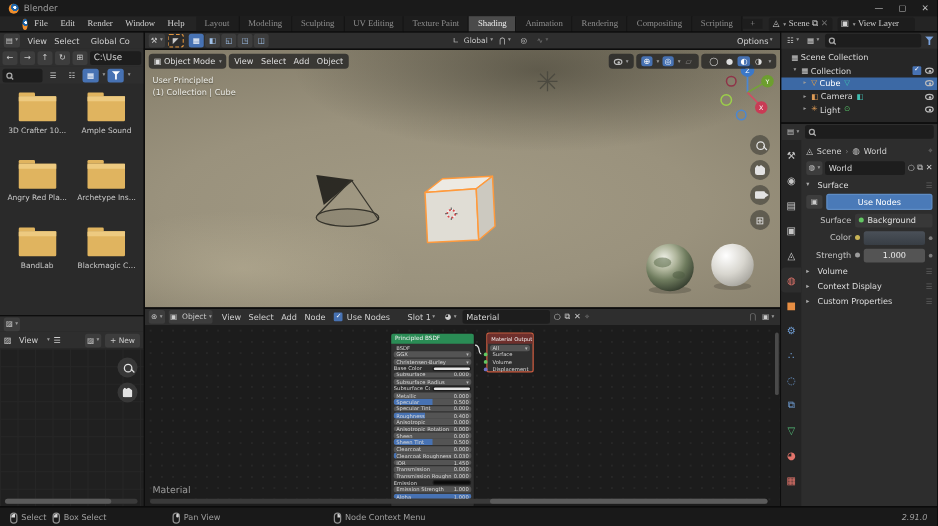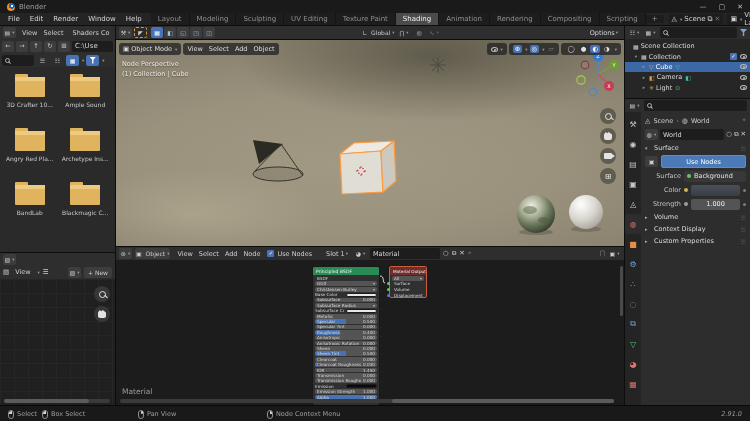--- a/index.html
+++ b/index.html
@@ -11,21 +11,21 @@
   .crt{font-size:4.5px;color:#9a9a9a;margin-left:1px;}
   .spacer{flex:1;}
 
   
   .titlebar{position:absolute;left:0;top:0;width:750px;height:13px;background:#1a1a1a;display:flex;align-items:center;gap:4px;padding:0 7px;color:#9d9d9d;}
   .logo{width:8px;height:8px;border-radius:50%;background:radial-gradient(circle at 62% 34%,#ffffff 0 17%,#1f65a8 18% 42%,#ef8f2e 43%);}
   .win-controls{margin-left:auto;display:flex;gap:12px;color:#bdbdbd;font-size:7px;}
   .win-controls span{cursor:default;}
 
   
-  .topbar{position:absolute;left:0;top:13px;width:750px;height:13px;background:#242424;display:flex;align-items:center;padding:0 3px;border-bottom:1px solid #0e0e0e;}
+  .topbar{position:absolute;left:0;top:13px;width:750px;height:13px;background:#242424;display:flex;align-items:center;padding:0 18px;border-bottom:1px solid #0e0e0e;font-family:Liberation Serif, serif;}
   .menu-item{padding:0 5px;color:#d6d6d6;}
   .tabs{display:flex;height:13px;margin-left:4px;}
   .tab{display:flex;align-items:center;padding:0 7px;background:#1d1d1d;border-right:1px solid #141414;color:#8f8f8f;white-space:nowrap;}
   .tab.active{background:#4b4b4b;color:#f0f0f0;}
   .tab-plus{display:flex;align-items:center;padding:0 6px;color:#9a9a9a;background:#1d1d1d;}
   .id-select{display:flex;align-items:center;gap:2px;height:11px;background:#1d1d1d;border-radius:2px;padding:0 3px;margin-left:5px;color:#d2d2d2;}
   .id-select .dim{color:#6f6f6f;}
   .sel-scene{width:82px;}
   .sel-layer{width:120px;margin-left:4px;}
 
@@ -224,21 +224,21 @@
     <div class="ehdr">
       <span class="icon-btn">
           <span>▤</span>
           <span class="crt">▾</span>
         </span>
       <div class="row">
 
       <span class="hbtn">View</span>
           <span class="hbtn">Select</span>
         </div>
-      <span class="hbtn">Shaders Co</span>
+      <span class="hbtn">Global Co</span>
     </div>
     <div class="fb-nav">
       <span class="nav-b">←</span>
       <span class="nav-b">→</span>
       <span class="nav-b">↑</span>
       <span class="nav-b">↻</span>
       <span class="nav-b">⊞</span>
       <span class="field fb-path">C:\Use</span>
     </div>
     <div class="fb-filter">
@@ -468,21 +468,21 @@
             <span>◐</span>
           </span>
         <span class="vp-seg">
             <span>◑</span>
           </span>
         <span class="crt">▾</span>
       </span>
     </div>
 
     <div class="vp-text">
-      <div>Node Perspective</div>
+      <div>User Principled</div>
       <div>(1) Collection | Cube</div>
     </div>
 
     <span class="vp-round" style="right:8px;top:68px;">
         <span class="lens-big"></span>
       </span>
     <span class="vp-round" style="right:8px;top:88px;">
         <span class="hand"></span>
       </span>
     <span class="vp-round" style="right:8px;top:108px;">

